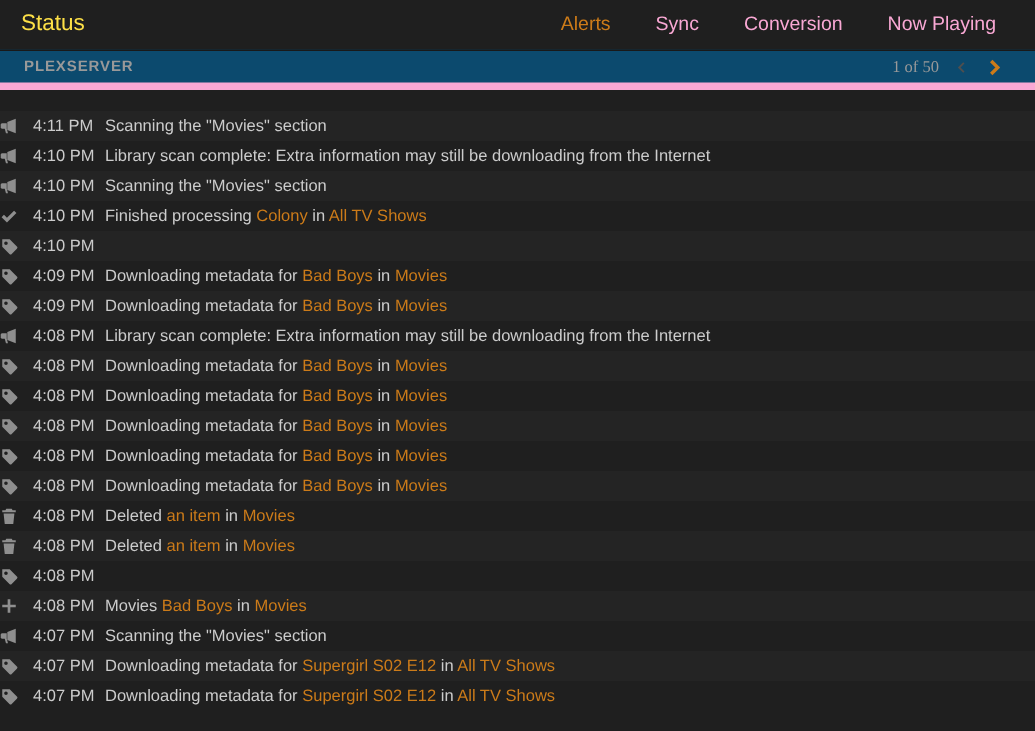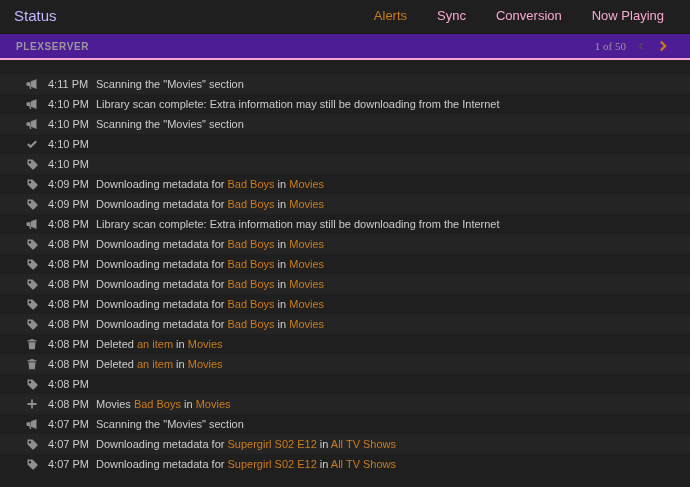--- a/index.html
+++ b/index.html
@@ -11,50 +11,50 @@
     overflow:hidden;
     -webkit-font-smoothing:antialiased;
   }
   .header {
     height:30px;
     display:flex;
     align-items:center;
     justify-content:space-between;
     padding:0 26px 0 14px;
   }
-  .page-title { color:#c4b5fd; font-size:15px; font-weight:400; }
+  .page-title { color:#fde047; font-size:15px; font-weight:400; }
   .nav { display:flex; gap:30px; align-items:flex-start; }
   .tab { color:#f9a8d4; font-size:13px; cursor:pointer; }
   .tab.active { color:var(--accent); }
 
   .toolbar {
     height:27px;
-    background:#4c1d95;
+    background:#0c4a6e;
     border-top:1px solid #191919;
-    border-bottom:2px solid #f9a8d4;
+    border-bottom:5px solid #f9a8d4;
     display:flex;
     align-items:center;
     justify-content:space-between;
     padding:0 20px 0 16px;
     margin-top:3px;
   }
   .server-name { color:#999999; font-size:10px; font-weight:bold; letter-spacing:.6px; }
   .pager { display:flex; align-items:center; gap:10px; }
   .pager-label { color:#999999; font-size:11px;font-family:Liberation Serif, serif; }
   .chev { display:flex; align-items:center; cursor:pointer; }
   .chev svg { fill:none; stroke:currentColor; }
   .chev-prev { color:#4f4f4f; }
   .chev-next { color:var(--accent); }
 
   .alert-list { margin-top:14px; }
   .row {
     height:20px;
     display:flex;
     align-items:center;
-    padding:0 26px;
+    padding:0 0;
     font-size:11px;
     white-space:nowrap;
   }
   .row:nth-child(odd) { background:#242424; }
   .icon { width:12px; height:12px; margin-right:10px; flex:none; color:#8f8f8f; }
   .icon svg { width:12px; height:12px; fill:currentColor; display:block; }
   .time { width:47px; flex:none; color:#cccccc; }
   .msg { color:#cccccc; margin-left:1px; overflow:hidden; }
   .link { color:var(--accent); cursor:pointer; }
 </style>
@@ -116,20 +116,21 @@
       <span class="time">4:10 PM</span>
       <span class="msg"><span>Scanning the "Movies" section</span></span>
     </div>
     <div class="row">
       <span class="icon">
         <svg viewBox="0 0 16 16" fill-rule="evenodd">
           <path d="M6.2 13.8 L1.4 9 l2.1 -2.1 L6.2 9.6 L12.5 3.3 l2.1 2.1 Z"></path>
         </svg>
       </span>
       <span class="time">4:10 PM</span>
+      <span class="msg"><span>Finished processing </span><span class="link">Colony</span><span> in </span><span class="link">All TV Shows</span></span>
     </div>
     <div class="row">
       <span class="icon">
         <svg viewBox="0 0 16 16" fill-rule="evenodd">
           <path d="M2 2 h6.6 L15 8.4 a1.4 1.4 0 0 1 0 2 l-4.6 4.6 a1.4 1.4 0 0 1 -2 0 L2 8.6 Z M5.3 4 a1.6 1.6 0 1 0 0 3.2 a1.6 1.6 0 0 0 0 -3.2 Z"></path>
         </svg>
       </span>
       <span class="time">4:10 PM</span>
     </div>
     <div class="row">

